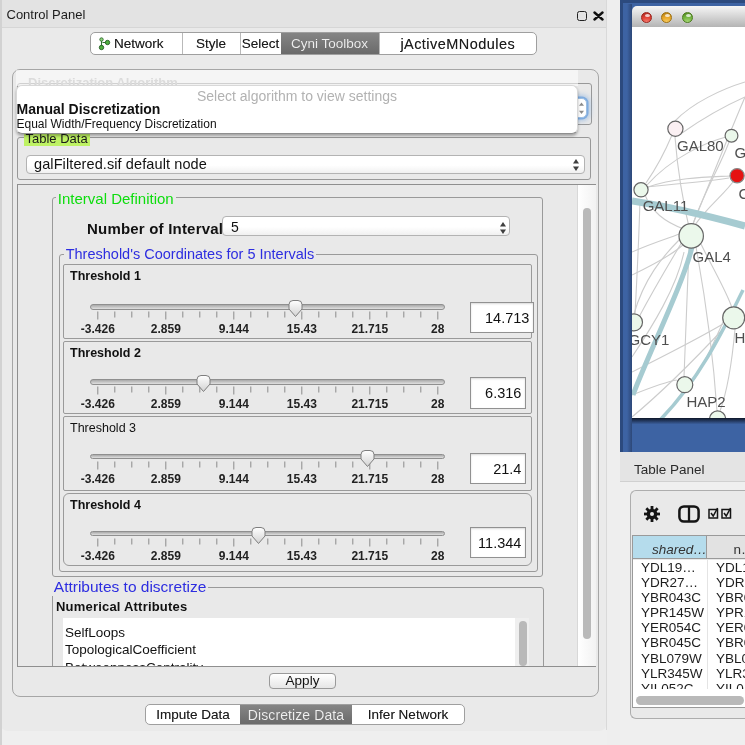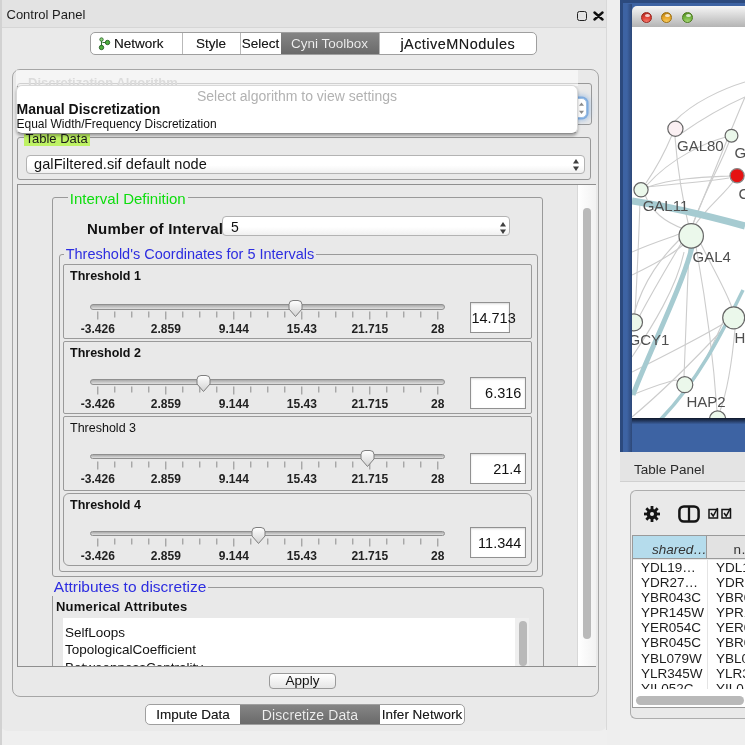--- a/index.html
+++ b/index.html
@@ -52,21 +52,21 @@
 <div class="abs" style="left:25.5px;top:155px;width:559px;height:19px;background:linear-gradient(180deg,#ffffff 55%,#f0f0f0);border:1px solid #b3b3b3;border-radius:4px;box-sizing:border-box;"></div>
 <div class="abs" style="left:34px;top:156px;font-size:14.5px;letter-spacing:0.1px;color:#111;">galFiltered.sif default node</div>
 <svg class="abs" style="left:571px;top:158px;" width="10" height="14">
   <path d="M5,1 L8,5.5 L2,5.5 Z" fill="#3f3f3f"></path>
   <path d="M5,13 L8,8.5 L2,8.5 Z" fill="#3f3f3f"></path>
 </svg>
 
 <div class="abs" style="left:17px;top:184px;width:579px;height:483px;border:1px solid #8f8f8f;background:#e9e9e9;box-sizing:border-box;overflow:hidden;" id="scrollarea">
 
   <div class="abs" style="left:34px;top:12px;width:489px;height:378px;border:1px solid #9a9a9a;border-radius:3px;"></div>
-  <div class="abs" style="left:37.8px;top:4.8px;background:#e9e9e9;padding:0 2px;font-size:15px;color:#0ddd0d;margin-left:12px;">Interval Definition</div>
+  <div class="abs" style="left:37.8px;top:4.8px;background:#e9e9e9;padding:0 2px;font-size:15px;color:#0ddd0d;">Interval Definition</div>
   <div class="abs" style="left:69px;top:34.5px;font-size:15px;font-weight:bold;letter-spacing:0.2px;color:#111;">Number of Intervals</div>
   <div class="abs" style="left:203.5px;top:31px;width:288.5px;height:19.5px;background:linear-gradient(180deg,#ffffff 55%,#f0f0f0);border:1px solid #b3b3b3;border-radius:4px;box-sizing:border-box;"></div>
   <div class="abs" style="left:213px;top:33.5px;font-size:14px;color:#111;">5</div>
   <svg class="abs" style="left:480px;top:36px;" width="10" height="14">
     <path d="M5,1 L8,5.5 L2,5.5 Z" fill="#3f3f3f"></path>
     <path d="M5,13 L8,8.5 L2,8.5 Z" fill="#3f3f3f"></path>
   </svg>
 
   <div class="abs" style="left:41px;top:69px;width:477px;height:316px;border:1px solid #9a9a9a;border-radius:3px;"></div>
   <div class="abs" style="left:45.7px;top:61.3px;background:#e9e9e9;padding:0 2px;font-size:14.5px;color:#2d2de0;">Threshold's Coordinates for 5 Intervals</div>
@@ -107,21 +107,21 @@
     <div class="abs" style="left:348.8px;top:57px;width:50px;text-align:center;font-size:12px;font-weight:bold;color:#222;">28</div>
     <svg class="abs" style="left:223.0px;top:34px;" width="17" height="19">
       <path d="M2,5.5 Q2,1.5 6,1.5 L11,1.5 Q15,1.5 15,5.5 L15,10 L8.5,17.5 L2,10 Z" fill="url(#thg79)" stroke="#7e7e7e" stroke-width="1"></path>
       <defs>
           <linearGradient id="thg79" x1="0" y1="0" x2="0" y2="1">
             <stop offset="0" stop-color="#ffffff"></stop>
             <stop offset="1" stop-color="#d2d2d2"></stop>
           </linearGradient>
         </defs>
     </svg>
-    <div class="abs" style="left:406.4px;top:36.5px;width:40px;height:31.5px;background:#fff;border:1px solid #919191;box-sizing:border-box;box-shadow:inset 0 1px 2px rgba(0,0,0,0.15);font-size:14.5px;color:#111;text-align:right;line-height:30px;padding-right:4px;">14.713</div>
+    <div class="abs" style="left:406.4px;top:36.5px;width:64px;height:31.5px;background:#fff;border:1px solid #919191;box-sizing:border-box;box-shadow:inset 0 1px 2px rgba(0,0,0,0.15);font-size:14.5px;color:#111;text-align:right;line-height:30px;padding-right:4px;">14.713</div>
   </div>
   <div class="abs" style="left:45px;top:156px;width:469px;height:73px;border:1px solid #9a9a9a;border-radius:2px;box-sizing:border-box;">
     <div class="abs" style="left:6px;top:4px;font-size:12.5px;font-weight:bold;color:#111;">Threshold 2</div>
     <div class="abs" style="left:26px;top:37px;width:355px;height:5.5px;background:linear-gradient(180deg,#a9a9a9,#e0e0e0);border:1px solid #8f8f8f;border-radius:3.5px;box-sizing:border-box;"></div>
     <svg class="abs" style="left:26px;top:44px;" width="360" height="10">
       <g stroke="#8a8a8a" stroke-width="1">
           <path d="M7.8,0.5 L7.8,8.5"></path>
           <path d="M24.8,0.5 L24.8,6.5"></path>
           <path d="M41.8,0.5 L41.8,6.5"></path>
           <path d="M58.8,0.5 L58.8,6.5"></path>
@@ -262,21 +262,21 @@
   <div class="abs" style="left:501px;top:436px;width:8px;height:45px;background:#b9b9b9;border-radius:4px;"></div>
 </div>
 
 <div class="abs" style="left:577px;top:185px;width:18px;height:481px;background:linear-gradient(90deg,#ffffff,#f2f2f2);border-left:1px solid #d8d8d8;"></div>
 <div class="abs" style="left:583px;top:208px;width:8px;height:431px;background:#b9b9b9;border-radius:4px;"></div>
 
 <div class="abs" style="left:269px;top:673px;width:67px;height:16px;background:linear-gradient(180deg,#ffffff,#e6e6e6);border:1px solid #9a9a9a;border-radius:4px;box-sizing:border-box;text-align:center;font-size:13.5px;color:#111;line-height:14.5px;">Apply</div>
 
 <div class="abs" style="left:145px;top:704px;width:320px;height:21px;background:#fff;border:1px solid #9f9f9f;border-radius:5px;box-sizing:border-box;display:flex;overflow:hidden;">
   <div class="seg" style="width:94px;">Impute Data</div>
-  <div class="seg" style="width:140px;background:linear-gradient(180deg,#858585,#6a6a6a);color:#efefef;font-size:14px;letter-spacing:0.1px;">Discretize Data</div>
+  <div class="seg" style="width:112px;background:linear-gradient(180deg,#858585,#6a6a6a);color:#efefef;font-size:14px;letter-spacing:0.1px;">Discretize Data</div>
   <div class="seg" style="flex:1;">Infer Network</div>
 </div>
 
 <svg class="abs" style="left:613px;top:368px;" width="8" height="8">
     <path d="M7,1.5 L2,4.5 L7,7" fill="none" stroke="#4a4a4a" stroke-width="1.6"></path>
   </svg>
 <div class="abs" style="left:607px;top:0;width:13px;height:745px;background:#eeeeee;"></div>
 <div class="abs" style="left:606px;top:0;width:1px;height:730px;background:#d9d9d9;"></div>
 
 <div class="abs" style="left:620px;top:0;width:125px;height:452px;background:#3d63a3;"></div>

